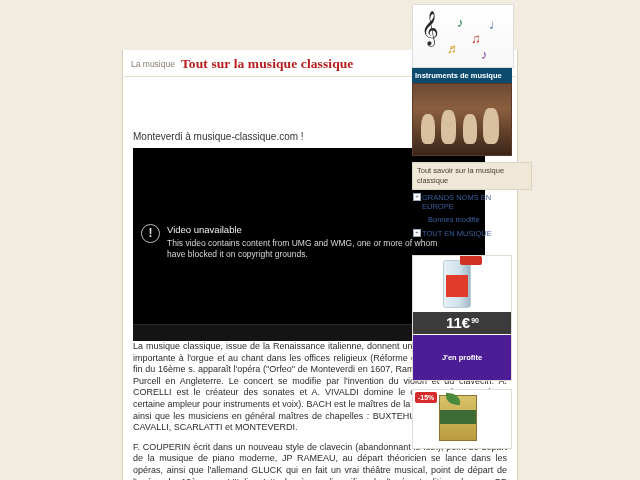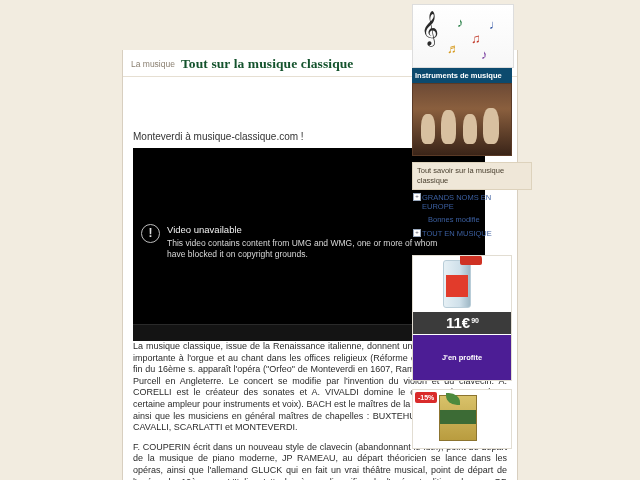--- a/index.html
+++ b/index.html
@@ -47,21 +47,21 @@
     top: 9px;
     font-size: 8.5px;
     color: #8a7f70;
   }
   .site-title {
     position: absolute;
     left: 58px;
     top: 6px;
     font-size: 13.5px;
     font-weight: bold;
-    color: #14532d;
+    color: #b91c1c;
     font-family: "Liberation Serif", serif;
     letter-spacing: 0.1px;
   }
   
   .content {
     position: absolute;
     left: 0;
     top: 27px;
     width: 394px;
     padding: 0 8px;

